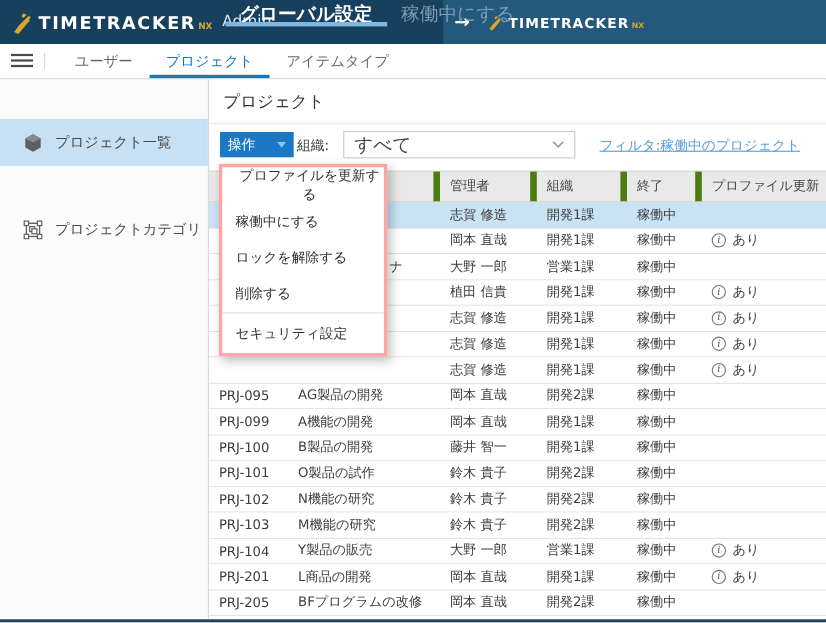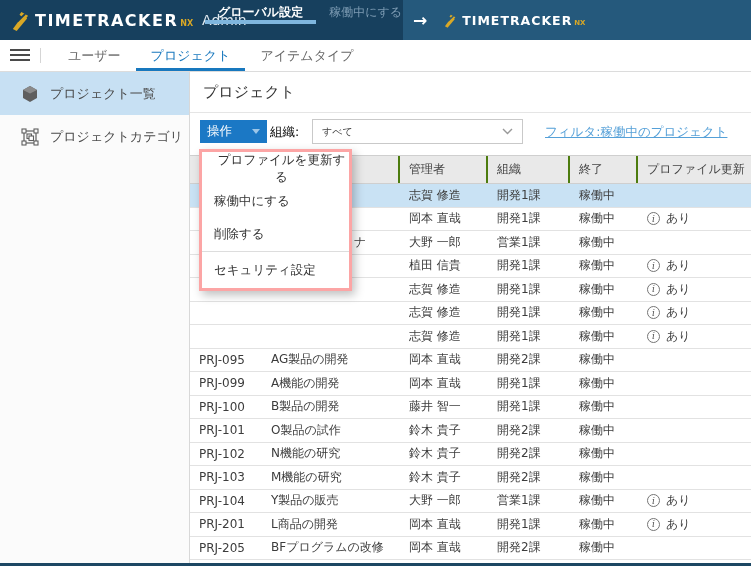--- a/index.html
+++ b/index.html
@@ -9,64 +9,64 @@
   
   .topbar{position:absolute;top:0;left:0;width:751px;height:40px;background:#17405e;}
   .topbar-right{position:absolute;left:403px;top:0;right:0;height:40px;background:#25597c;
     display:flex;align-items:center;}
   .brand{position:absolute;left:10px;top:0;height:40px;display:flex;align-items:center;z-index:2;}
   .brand-icon{display:flex;margin-right:6px;}
   .brand-name{color:#fff;font-weight:bold;font-size:16px;letter-spacing:1.5px;}
   .brand-nx{color:#d9a826;font-size:8px;font-weight:bold;margin:7px 0 0 2px;}
   .brand-suffix{color:#dfe8ef;font-size:14px;margin-left:9px;}
   .topbar-tabs{position:absolute;left:205px;top:0;height:40px;display:flex;z-index:2;}
-  .topbar-tab{height:24px;display:flex;align-items:center;padding:0 13px;font-size:12px;
+  .topbar-tab{height:24px;display:flex;align-items:center;padding:0 13px;font-size:17px;
     color:#7e9cb4;position:relative;cursor:pointer;}
   .topbar-tab.active{color:#fff;font-weight:bold;}
   .topbar-tab.active::after{content:"";position:absolute;left:0;right:0;bottom:0;height:4px;background:#7fb6de;}
   .tb-arrow{color:#fff;font-size:17px;font-weight:bold;margin-left:10px;}
   .brand2{display:flex;align-items:center;margin-left:16px;}
   .brand2 .brand-name{font-size:12.5px;letter-spacing:1px;}
   .brand2 .brand-nx{font-size:7px;margin-top:5px;}
   
   .navbar{position:absolute;top:40px;left:0;width:751px;height:32px;background:#fff;
     border-bottom:1px solid #dcdcdc;display:flex;align-items:stretch;box-sizing:border-box;z-index:3;text-align:center;}
   .hamburger{width:20px;margin:9px 0 0 10px;display:flex;flex-direction:column;gap:3px;cursor:pointer;height:14px;}
   .hamburger span{display:block;height:2px;background:#4a4a4a;}
   .nav-divider{width:1px;background:#d5d5d5;margin:8px 12px 8px 10px;}
   .nav-tab{display:flex;align-items:center;padding:0 15px;font-size:13px;color:#666;
     position:relative;cursor:pointer;}
   .nav-tab.active{color:#1878be;}
   .nav-tab.active::after{content:"";position:absolute;left:0;right:0;bottom:0;height:3px;background:#1878be;}
   
   .sidebar{position:absolute;top:72px;left:0;width:190px;bottom:3px;background:#fbfbfb;
     border-right:1px solid #d8d8d8;box-sizing:border-box;}
-  .side-item{height:43px;display:flex;align-items:center;font-size:13px;color:#4a4a4a;cursor:pointer;}
+  .side-item{height:43px;display:flex;align-items:center;font-size:13px;color:#4a4a4a;cursor:pointer;margin-top:36px;}
   .side-item.selected{background:#c7e0f3;}
   .side-icon{margin:0 11px 0 21px;display:flex;}
   
   .content{position:absolute;top:72px;left:190px;right:0;bottom:3px;background:#fff;}
   .page-title{position:absolute;top:0;left:13px;height:40px;line-height:40px;font-size:15px;color:#333;}
   .title-divider{position:absolute;top:40px;left:0;right:0;height:1px;background:#e5e5e5;}
   .action-btn{position:absolute;left:10px;top:48px;width:53px;height:23px;background:#1b78c5;
     color:#fff;display:flex;align-items:center;justify-content:space-between;padding:0 7px;
     font-size:12.5px;cursor:pointer;box-sizing:content-box;}
   .btn-caret{width:0;height:0;border-left:4px solid transparent;border-right:4px solid transparent;
     border-top:5px solid #9cc6e8;margin-left:6px;}
-  .org-label{position:absolute;left:80px;top:48px;height:23px;line-height:23px;font-size:12.5px;color:#000000;}
+  .org-label{position:absolute;left:80px;top:48px;height:23px;line-height:23px;font-size:12.5px;color:#404040;}
   .org-select{position:absolute;left:122px;top:47px;width:211px;height:25px;border:1px solid #c9c9c9;
     background:#fff;display:flex;align-items:center;justify-content:space-between;padding:0 9px;
-    font-size:10px;color:#444;box-sizing:border-box;cursor:pointer;}
+    font-size:17px;color:#444;box-sizing:border-box;cursor:pointer;}
   .filter-link{position:absolute;left:355px;top:48px;height:23px;line-height:23px;font-size:12.5px;
     color:#55a0d8;cursor:pointer;text-decoration:underline;}
   
   .table{position:absolute;top:83px;left:0;right:0;bottom:0;overflow:hidden;font-size:12px;color:#3c3c3c;}
   .t-head,.t-row{display:grid;grid-template-columns:72px 138px 88px 82px 68px 1fr;box-sizing:border-box;}
   .t-head{height:29px;background:#e9e9e9;border-top:1px solid #cfcfcf;border-bottom:1px solid #cfcfcf;}
-  .t-head .cell{display:flex;align-items:center;padding-left:9px;border-right:2px solid #4d7c0f;
+  .t-head .cell{display:flex;align-items:center;padding-left:9px;border-right:6px solid #4d7c0f;
     color:#444;overflow:hidden;white-space:nowrap;}
   .t-head .cell:last-child{border-right:none;}
   .t-row{height:23.5px;border-bottom:1px solid #e2e2e2;cursor:pointer;background:#fff;}
   .t-row.selected{background:#c9e2f4;}
   .t-row .cell{display:flex;align-items:center;padding-left:9px;overflow:hidden;white-space:nowrap;}
   .frag{padding-left:83px;}
   .info-icon{width:13px;height:13px;border:1px solid #757575;border-radius:50%;display:inline-flex;
     align-items:center;justify-content:center;font-size:9px;font-style:italic;
     font-family:"DejaVu Serif","Liberation Serif",serif;color:#555;margin-right:6px;flex:none;box-sizing:border-box;}
   
@@ -336,20 +336,21 @@
             <div class="cell">開発2課</div>
             <div class="cell">稼働中</div>
             <div class="cell"></div>
           </div>
         </div>
     </div>
 
     <div class="menu" id="action-menu">
         <div class="menu-item">プロファイルを更新する</div>
         <div class="menu-item">稼働中にする</div>
+        <div class="menu-item">ロックを解除する</div>
         <div class="menu-item">削除する</div>
         <div class="menu-sep"></div>
         <div class="menu-item footer">セキュリティ設定</div>
       </div>
   </div>
 
   <div class="bottom-strip"></div>
 </div>
 
 </body></html>

